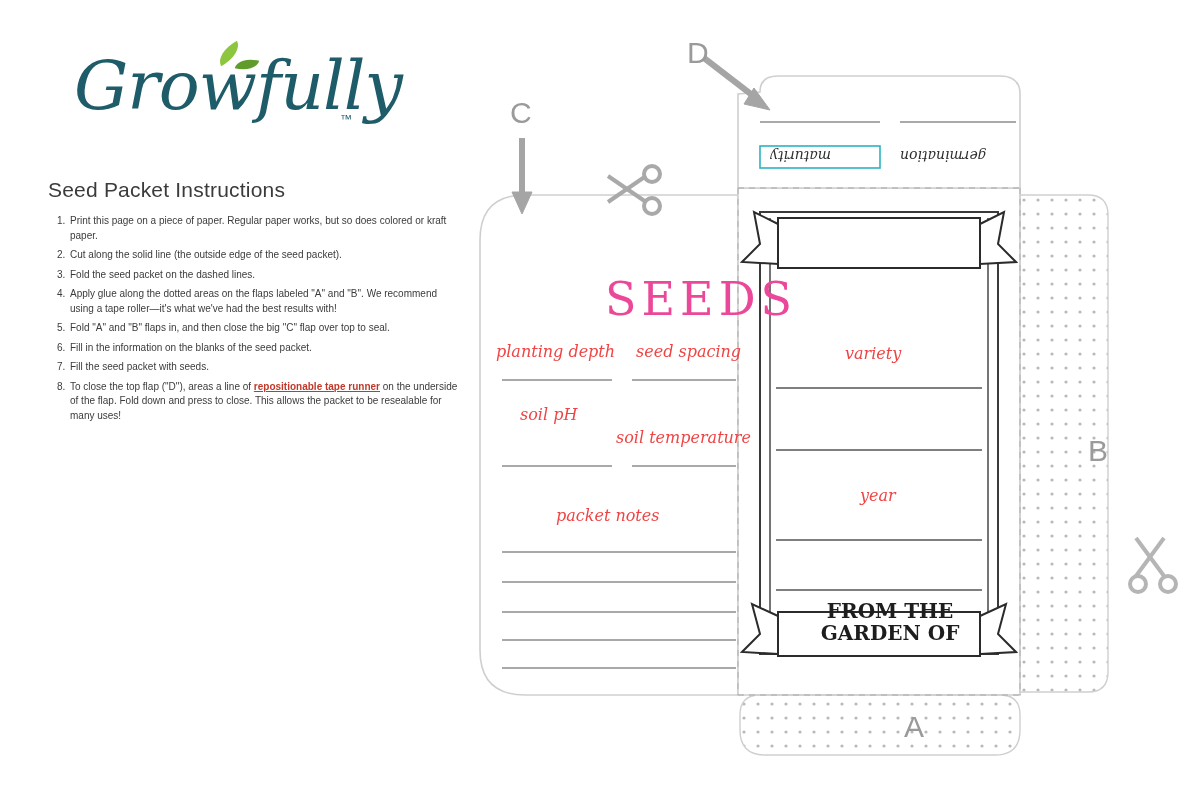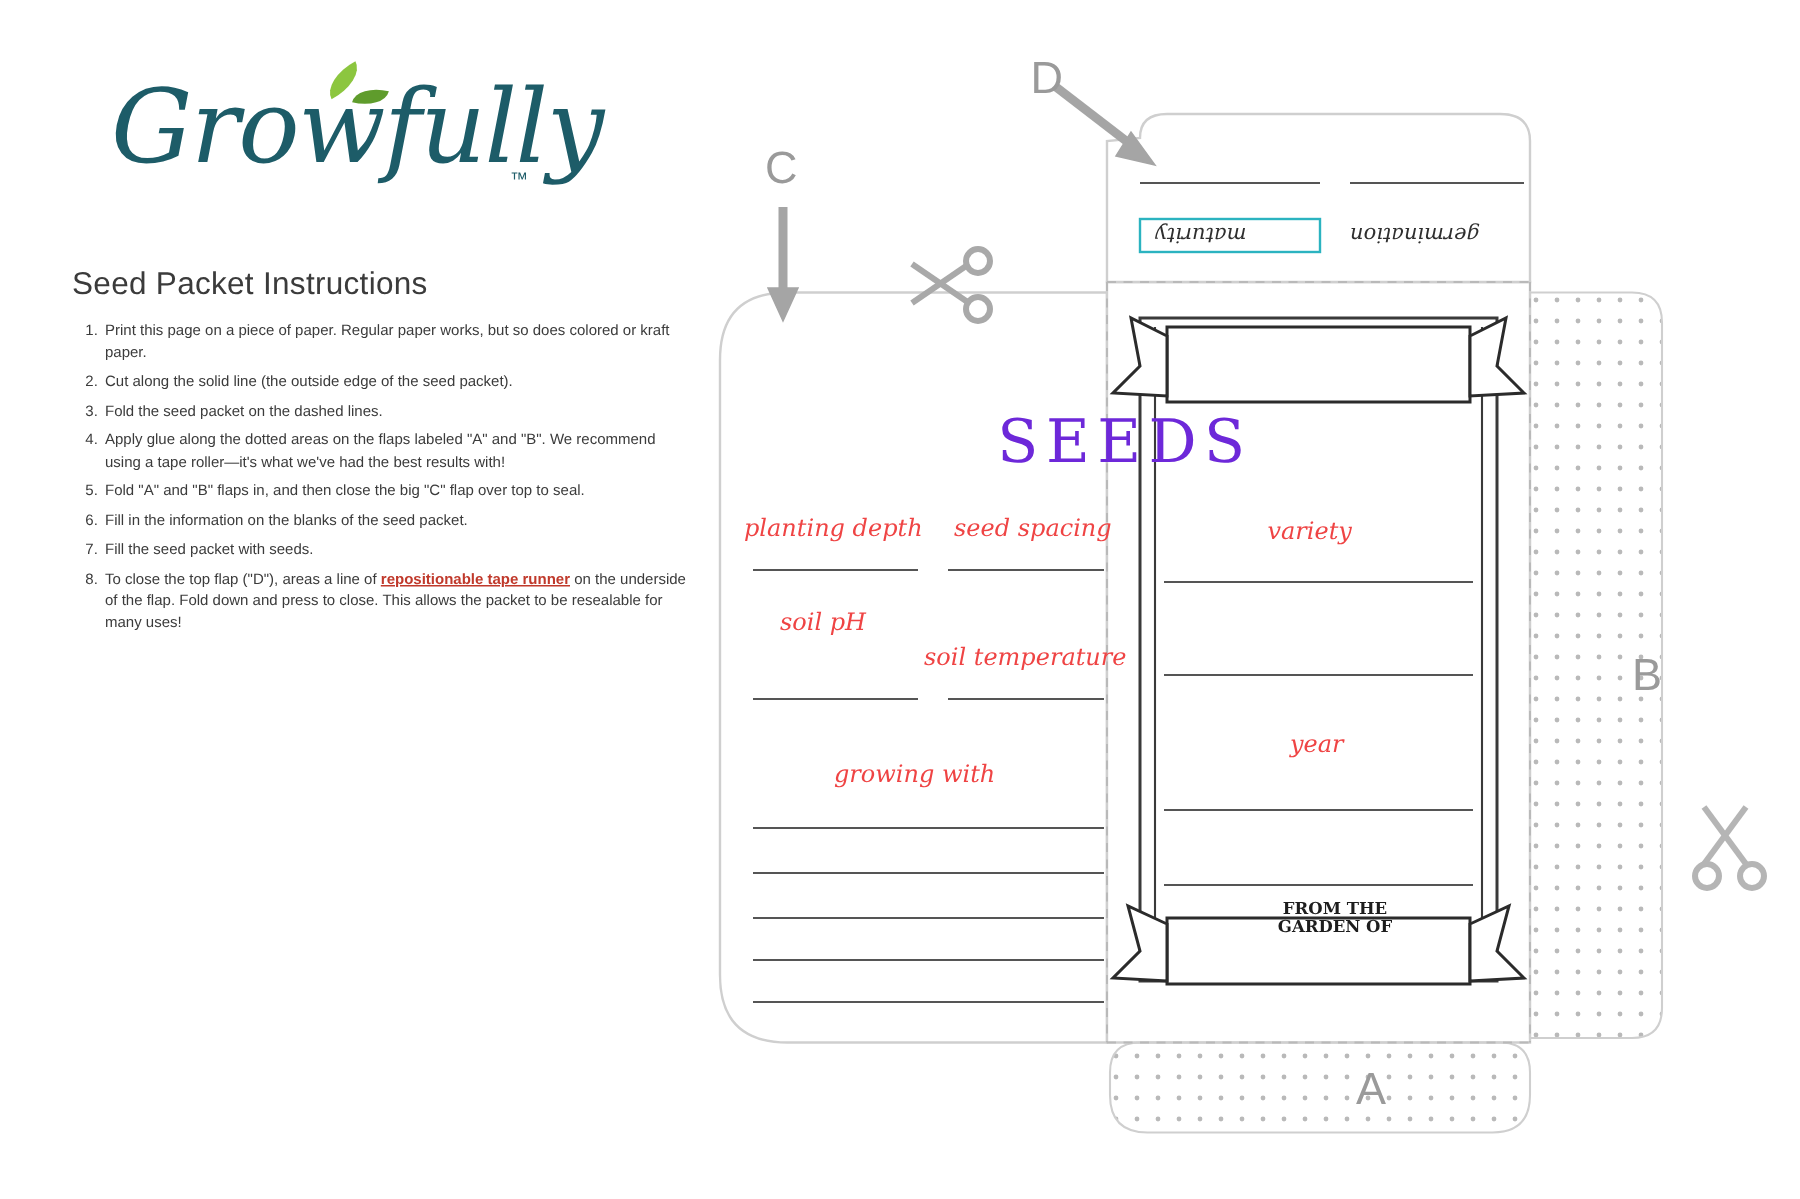--- a/index.html
+++ b/index.html
@@ -137,35 +137,35 @@
     font-size: 14px;
     color: #2f2f2f;
     white-space: nowrap;
     transform: rotate(180deg);
   }
   #seeds-word {
     position: absolute;
     left: 145px;
     top: 272px;
     width: 290px;
-    text-align: center;
-    font-family: "DejaVu Serif", serif;
-    font-size: 40px;
+    text-align: left;
+    font-family: "DejaVu Serif", serif;
+    font-size: 46px;
     letter-spacing: 5px;
-    color: #6d28d9;
+    color: #ec4899;
   }
   #from-the-garden {
     position: absolute;
     left: 340px;
     top: 600px;
     width: 180px;
     text-align: center;
     font-family: "DejaVu Serif", serif;
     font-weight: bold;
-    font-size: 11px;
+    font-size: 20px;
     line-height: 1.12;
     color: #1d1d1d;
   }
 </style>
 </head>
 <body>
 
 <div id="left-column">
 
   <div id="logo-block">
@@ -275,21 +275,21 @@
   <span class="marker-letter" id="marker-b">B</span>
   <span class="marker-letter" id="marker-a">A</span>
 
   <span class="packet-label-flip" style="left:310px; top:148px;">maturity</span>
   <span class="packet-label-flip" style="left:440px; top:148px;">germination</span>
 
   <span class="packet-label" style="left:36px; top:342px;">planting depth</span>
   <span class="packet-label" style="left:176px; top:342px;">seed spacing</span>
   <span class="packet-label" style="left:60px; top:405px;">soil pH</span>
   <span class="packet-label" style="left:156px; top:428px;">soil temperature</span>
-  <span class="packet-label" style="left:96px; top:506px;">growing with</span>
+  <span class="packet-label" style="left:96px; top:506px;">packet notes</span>
 
   <span id="seeds-word">SEEDS</span>
   <span class="packet-label" style="left:385px; top:344px;text-align:center;">variety</span>
   <span class="packet-label" style="left:400px; top:486px;">year</span>
 
   <div id="from-the-garden">
     <div>FROM THE</div>
     <div>GARDEN OF</div>
   </div>
 </div>

